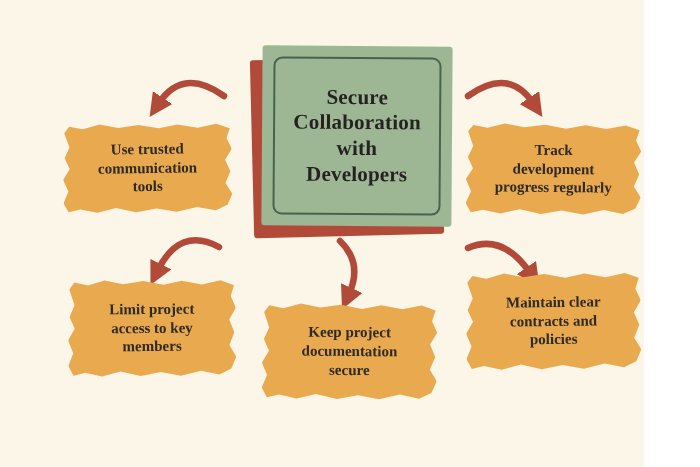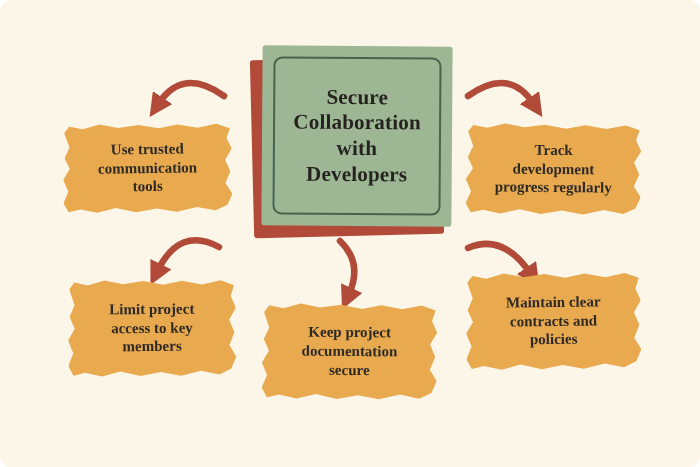--- a/index.html
+++ b/index.html
@@ -1,22 +1,21 @@
 <!DOCTYPE html>
 <html><head>
 <meta charset="utf-8">
 <style>
   html,body{margin:0;padding:0;}
   .canvas{
     position:relative;
-    width:700px;height:467px;
+    width:644px;height:467px;
     background:#FBF6E7;
     overflow:hidden;
     font-family:"Liberation Serif", serif;
-    border-radius:11px;
   }
   
   .arrows{
     position:absolute;left:0;top:0;width:700px;height:467px;
     pointer-events:none;
   }
   
   .card-backdrop{
     position:absolute;
     left:252px;top:58px;width:190px;height:178px;

